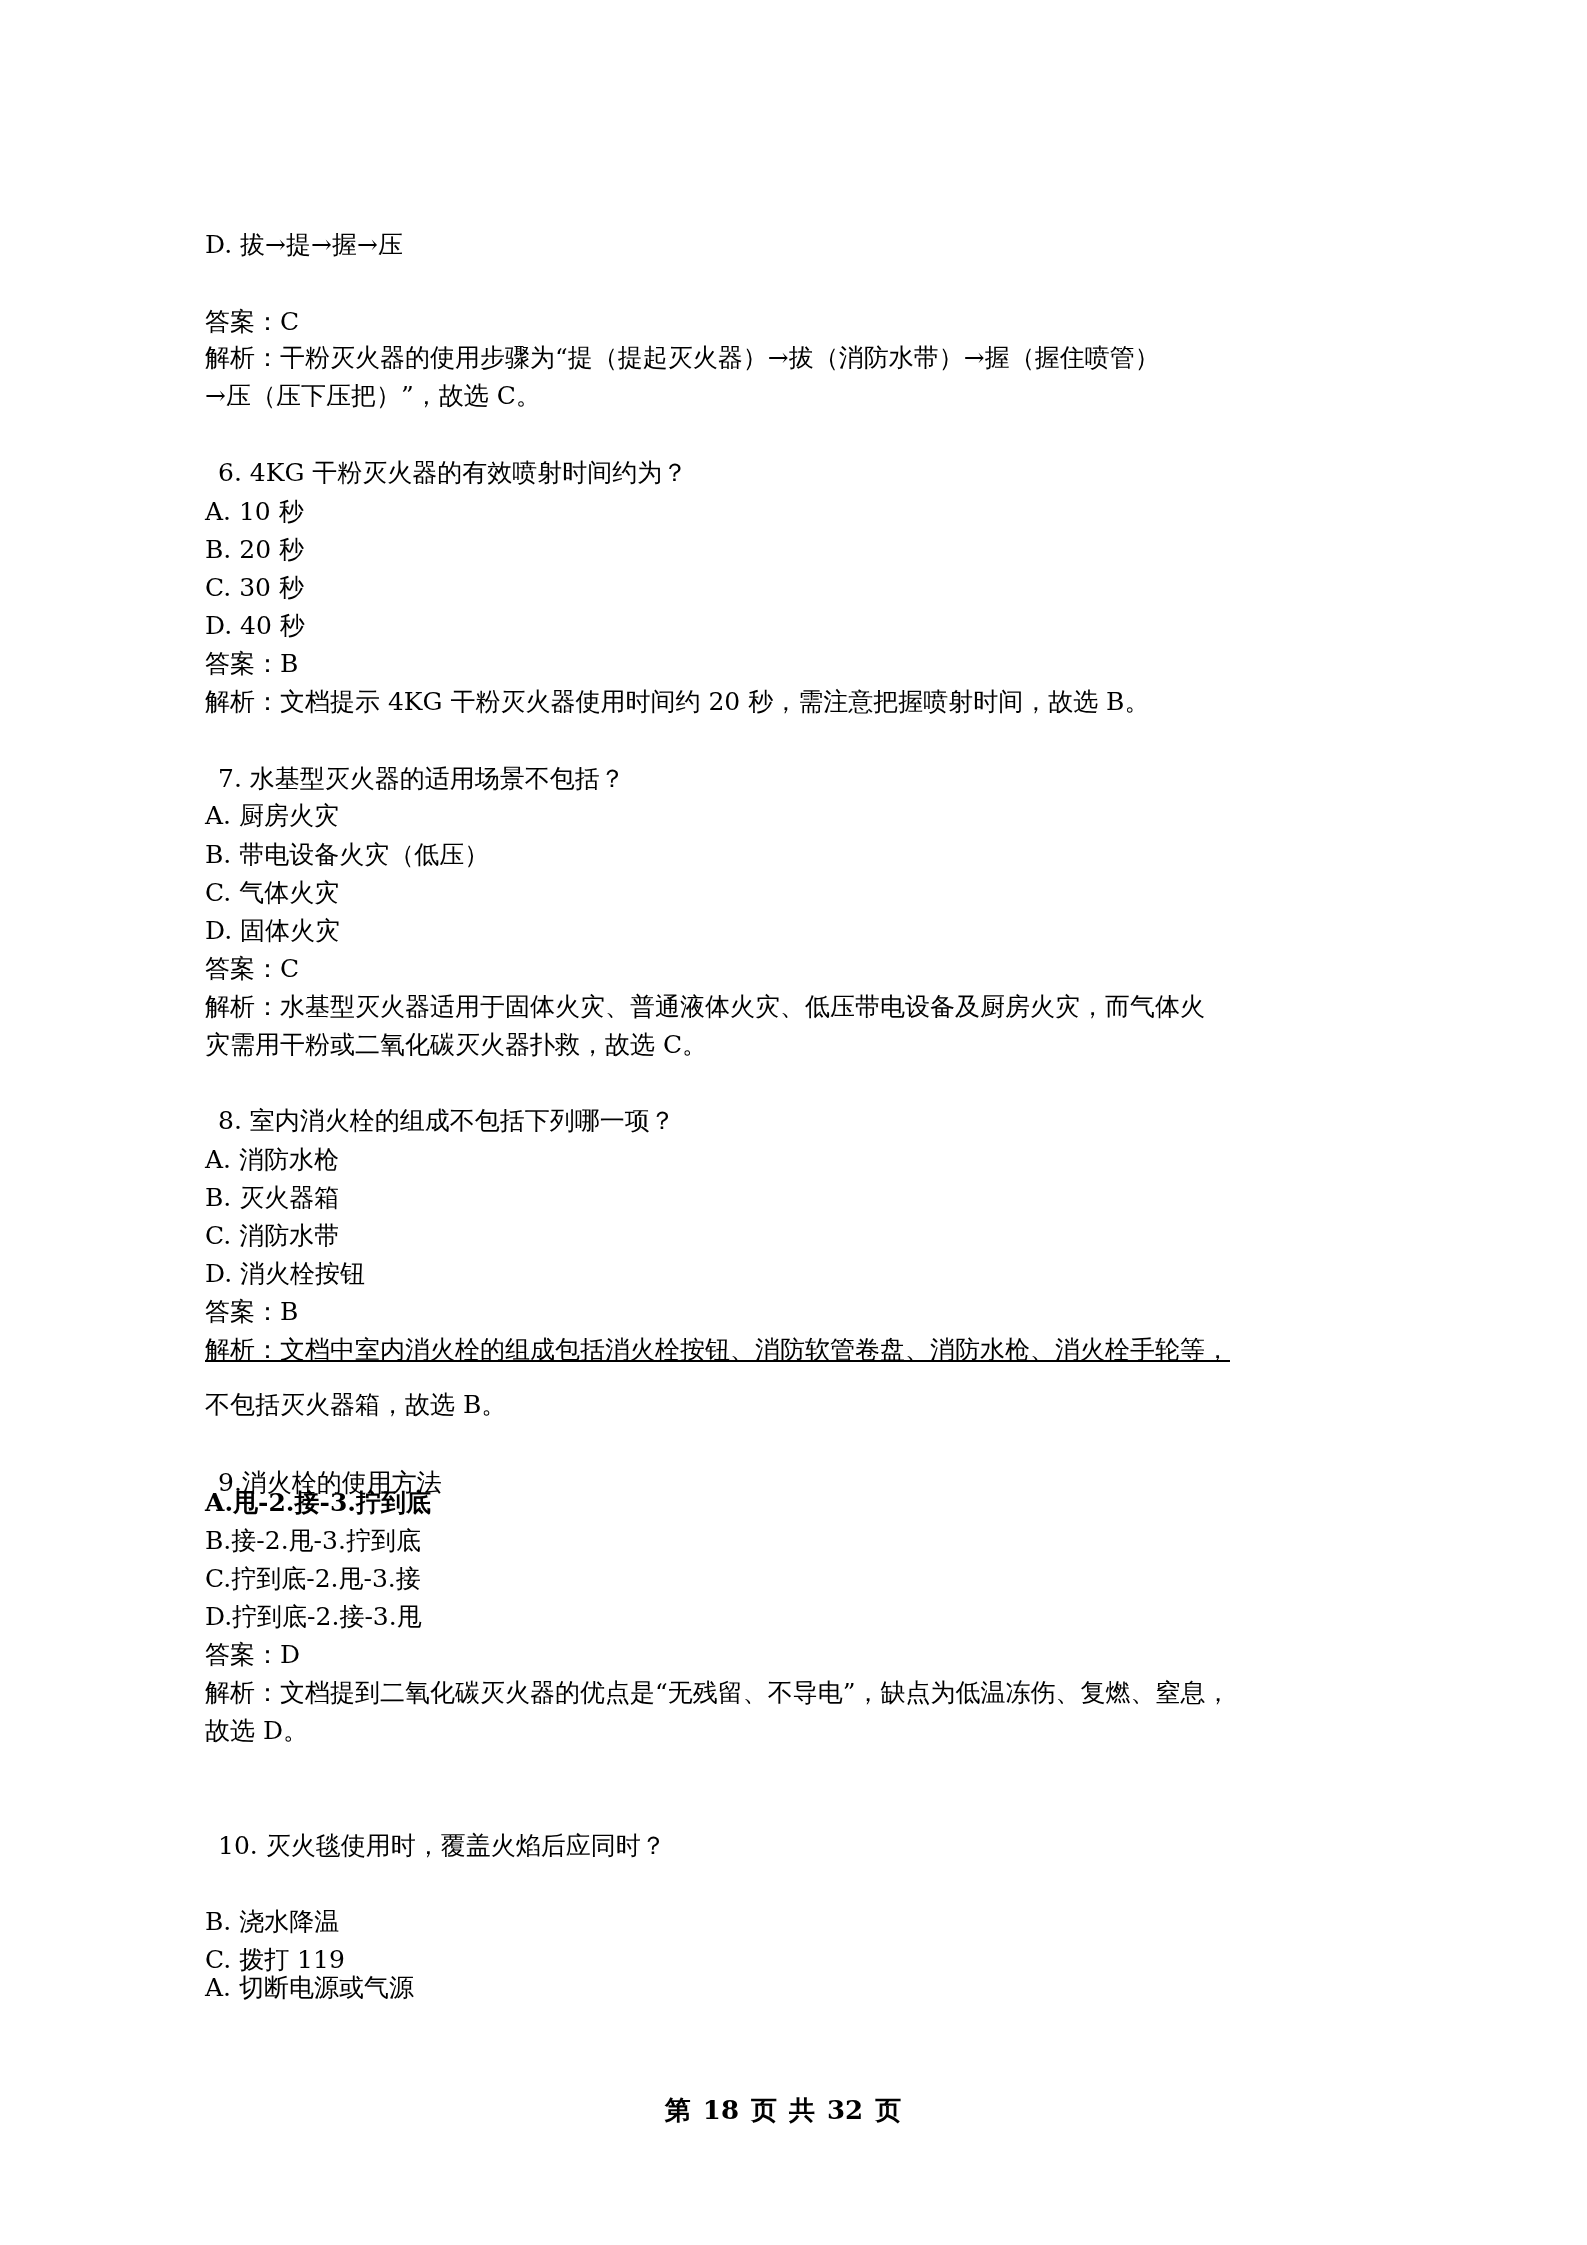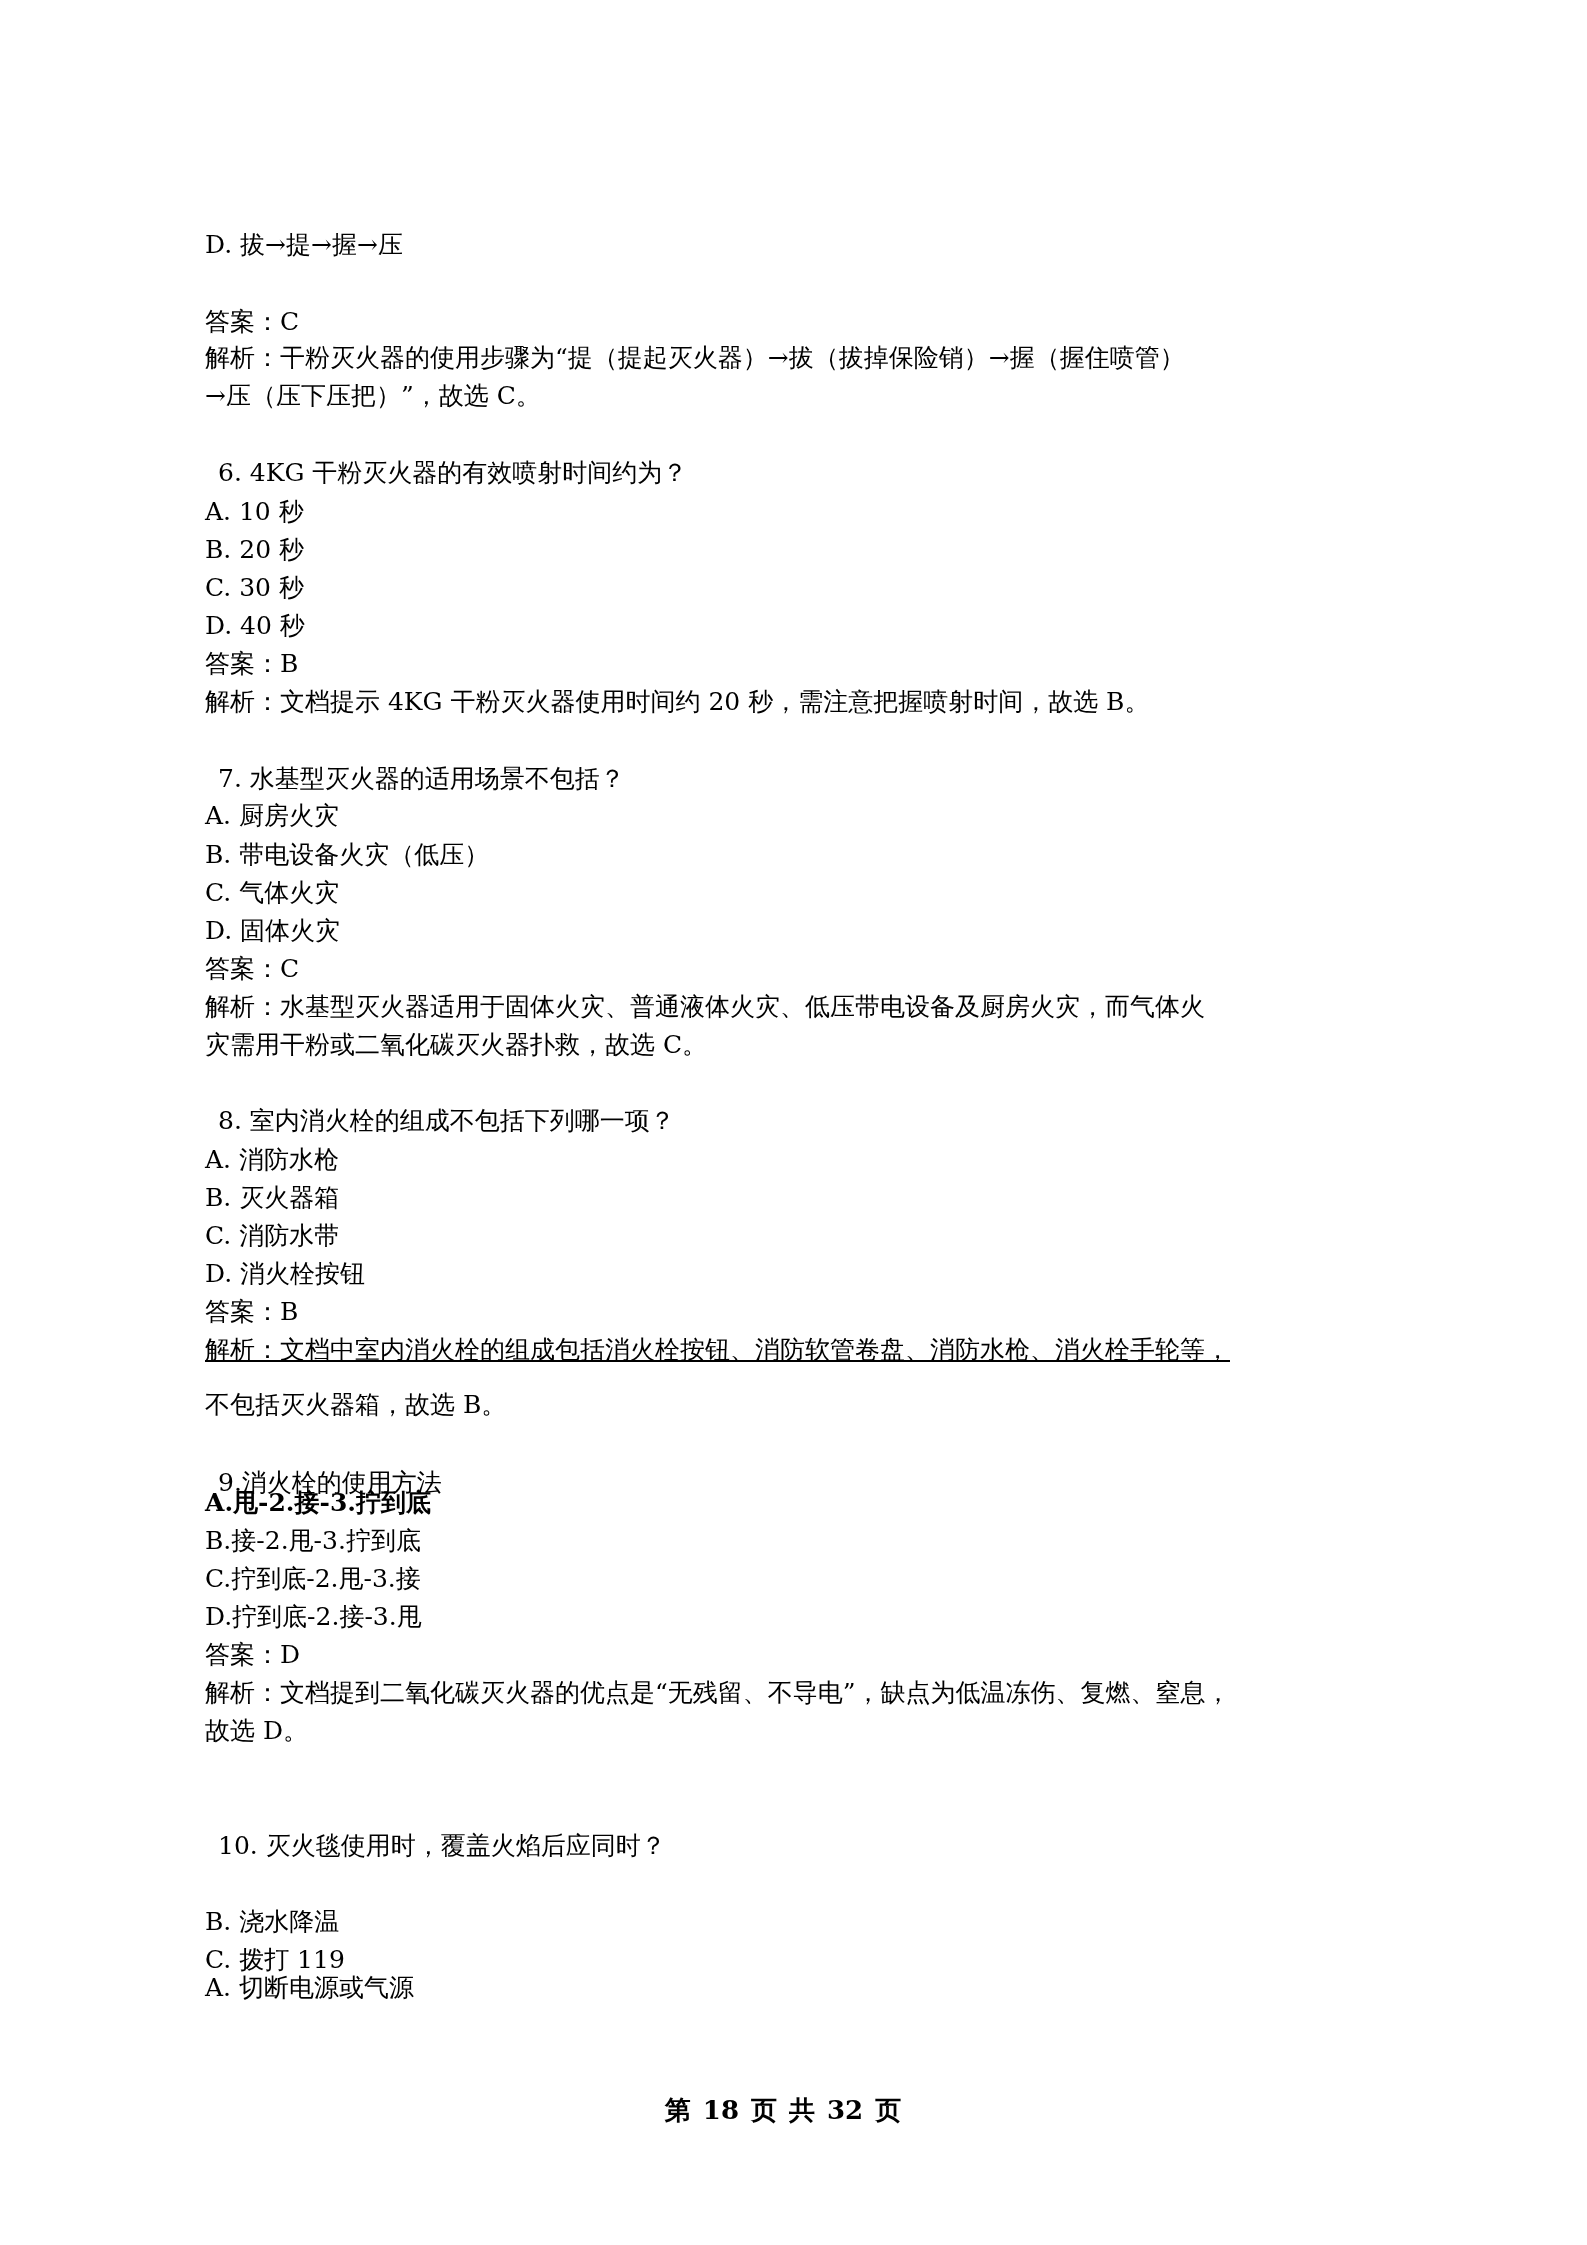--- a/index.html
+++ b/index.html
@@ -12,21 +12,21 @@
             font-size: 26px; font-weight: bold; line-height: 38px; }
   .footer span { margin: 0 6px; }
 </style>
 </head>
 <body>
 
 <div id="page">
   <div id="content">
       <div class="line" style="top: 245px;">D.  拔→提→握→压</div>
       <div class="line" style="top: 322px;">答案：C</div>
-      <div class="line" style="top: 358px;">解析：干粉灭火器的使用步骤为“提（提起灭火器）→拔（拔掉保险销）→握（握住喷管）</div>
+      <div class="line" style="top: 358px;">解析：干粉灭火器的使用步骤为“提（提起灭火器）→拔（消防水带）→握（握住喷管）</div>
       <div class="line" style="top: 396px;">→压（压下压把）”，故选 C。</div>
       <div class="line q" style="top: 473px;">6.  4KG 干粉灭火器的有效喷射时间约为？</div>
       <div class="line" style="top: 512px;">A.  10 秒</div>
       <div class="line" style="top: 550px;">B.  20 秒</div>
       <div class="line" style="top: 588px;">C.  30 秒</div>
       <div class="line" style="top: 626px;">D.  40 秒</div>
       <div class="line" style="top: 664px;">答案：B</div>
       <div class="line" style="top: 702px;">解析：文档提示 4KG 干粉灭火器使用时间约 20 秒，需注意把握喷射时间，故选 B。</div>
       <div class="line q" style="top: 779px;">7.  水基型灭火器的适用场景不包括？</div>
       <div class="line" style="top: 816px;">A.  厨房火灾</div>

